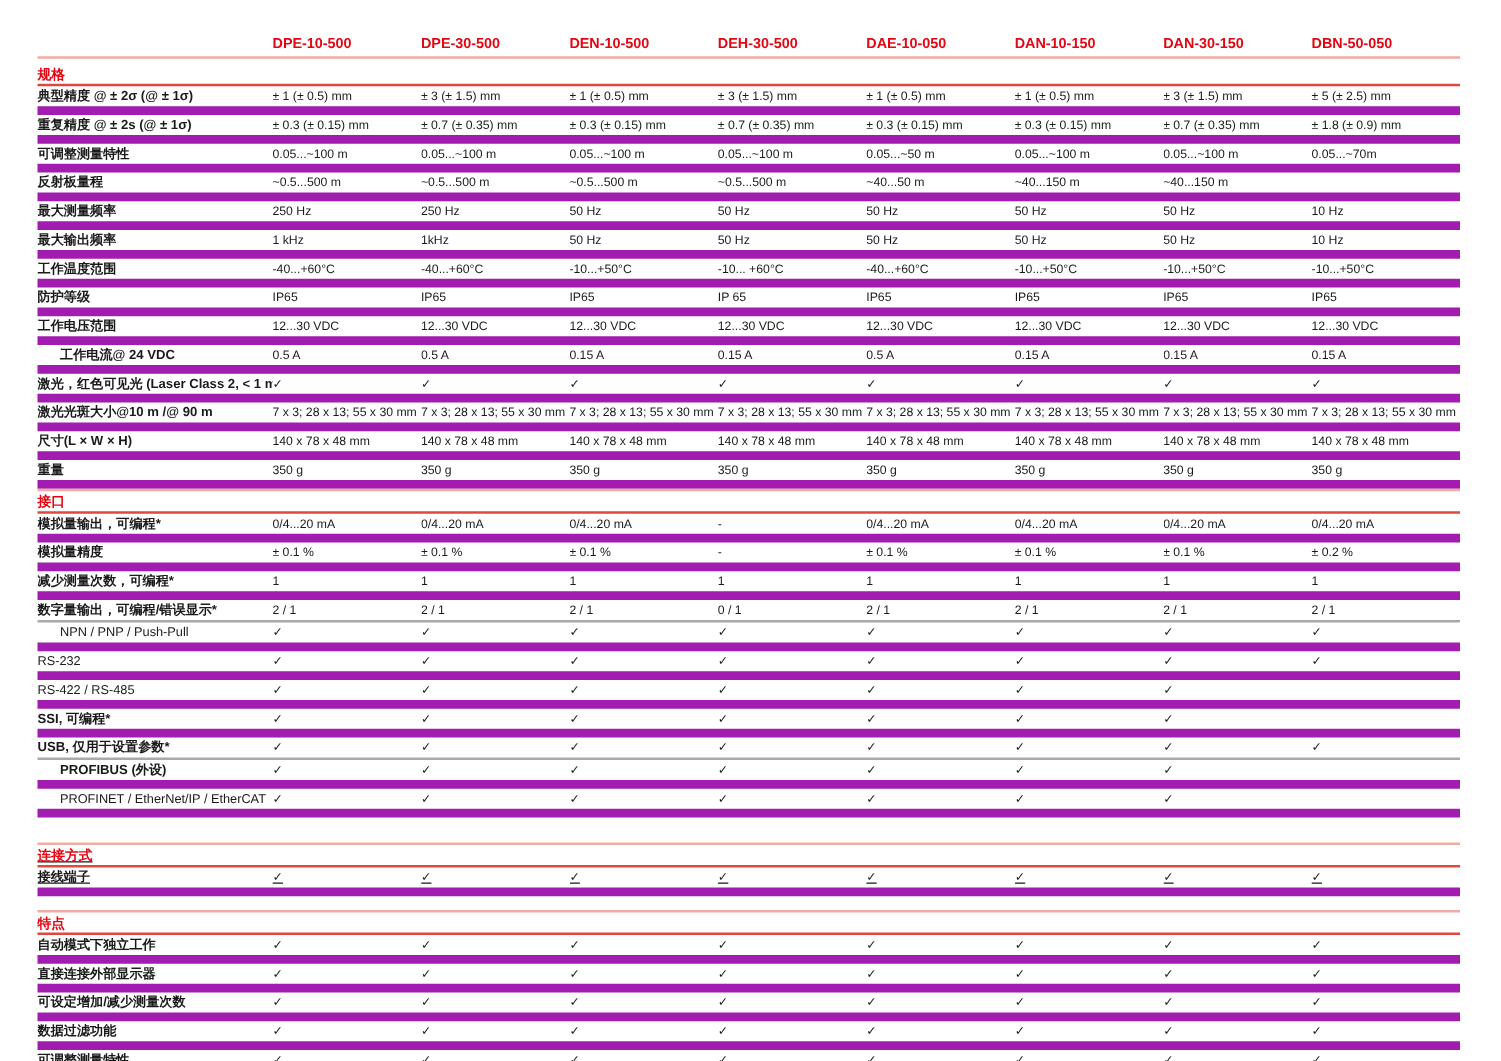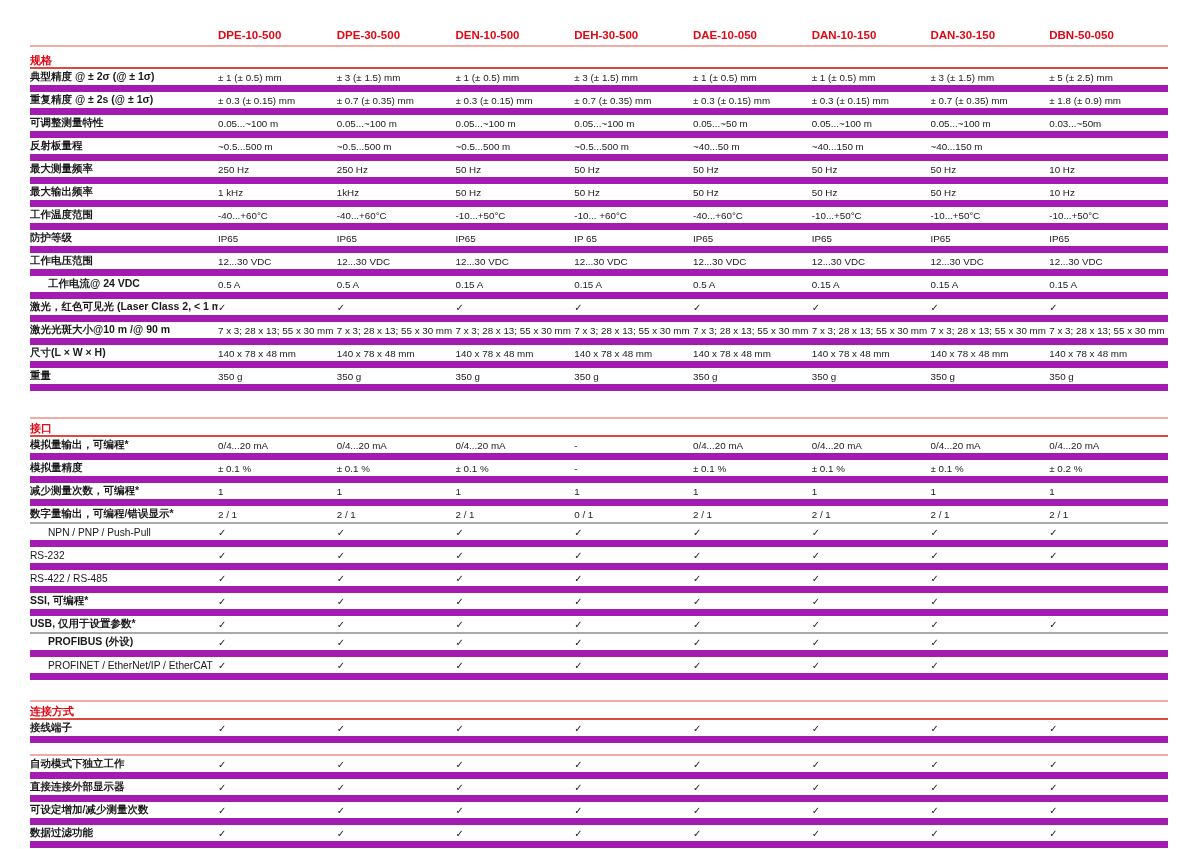--- a/index.html
+++ b/index.html
@@ -25,22 +25,22 @@
   .products-row { height:21px; border-bottom:2px solid #f2aba2; }
   .product-name { color:#e30613; font-weight:bold; font-size:11.5px; }
   .order-row { height:15px; border-bottom:2px solid #f2aba2; }
   .order-label { color:#e30613; font-weight:bold; font-size:11px; }
   .order-no { color:#e30613; font-size:9.5px; }
 
   
   .section { }
   .section.topline { border-top:2px solid #f2aba2; }
   .sec-gap-0 { margin-top:4px; }
-  .sec-gap-1 { margin-top:26px; }
-  .sec-gap-2 { margin-top:20px; }
+  .sec-gap-1 { }
+  .sec-gap-2 { margin-top:20px;text-decoration:underline; }
   .sec-gap-3 { margin-top:11px; }
   .sec-title {
     color:#e30613; font-weight:bold; font-size:11px;
     height:14px; line-height:14px; padding-top:2px;
     border-bottom:2px solid #e0483e;
   }
 
   .label { font-size:10.5px; font-weight:600; }
   .label.latin { font-weight:400; font-size:10.2px; }
   .label.indent { padding-left:18px; }
@@ -91,21 +91,21 @@
         </div>
         <div class="row">
           <div class="cell label">可调整测量特性</div>
           <div class="cell val">0.05...~100 m</div>
           <div class="cell val">0.05...~100 m</div>
           <div class="cell val">0.05...~100 m</div>
           <div class="cell val">0.05...~100 m</div>
           <div class="cell val">0.05...~50 m</div>
           <div class="cell val">0.05...~100 m</div>
           <div class="cell val">0.05...~100 m</div>
-          <div class="cell val">0.03...~50m</div>
+          <div class="cell val">0.05...~70m</div>
         </div>
         <div class="row">
           <div class="cell label">反射板量程</div>
           <div class="cell val">~0.5...500 m</div>
           <div class="cell val">~0.5...500 m</div>
           <div class="cell val">~0.5...500 m</div>
           <div class="cell val">~0.5...500 m</div>
           <div class="cell val">~40...50 m</div>
           <div class="cell val">~40...150 m</div>
           <div class="cell val">~40...150 m</div>
@@ -354,20 +354,21 @@
           <div class="cell val check">✓</div>
           <div class="cell val check">✓</div>
           <div class="cell val check">✓</div>
           <div class="cell val check">✓</div>
           <div class="cell val check">✓</div>
           <div class="cell val check">✓</div>
           <div class="cell val check">✓</div>
         </div>
       </div>
       <div class="section sec-gap-3 topline">
+        <div class="sec-title">特点</div>
         <div class="row">
           <div class="cell label">自动模式下独立工作</div>
           <div class="cell val check">✓</div>
           <div class="cell val check">✓</div>
           <div class="cell val check">✓</div>
           <div class="cell val check">✓</div>
           <div class="cell val check">✓</div>
           <div class="cell val check">✓</div>
           <div class="cell val check">✓</div>
           <div class="cell val check">✓</div>

